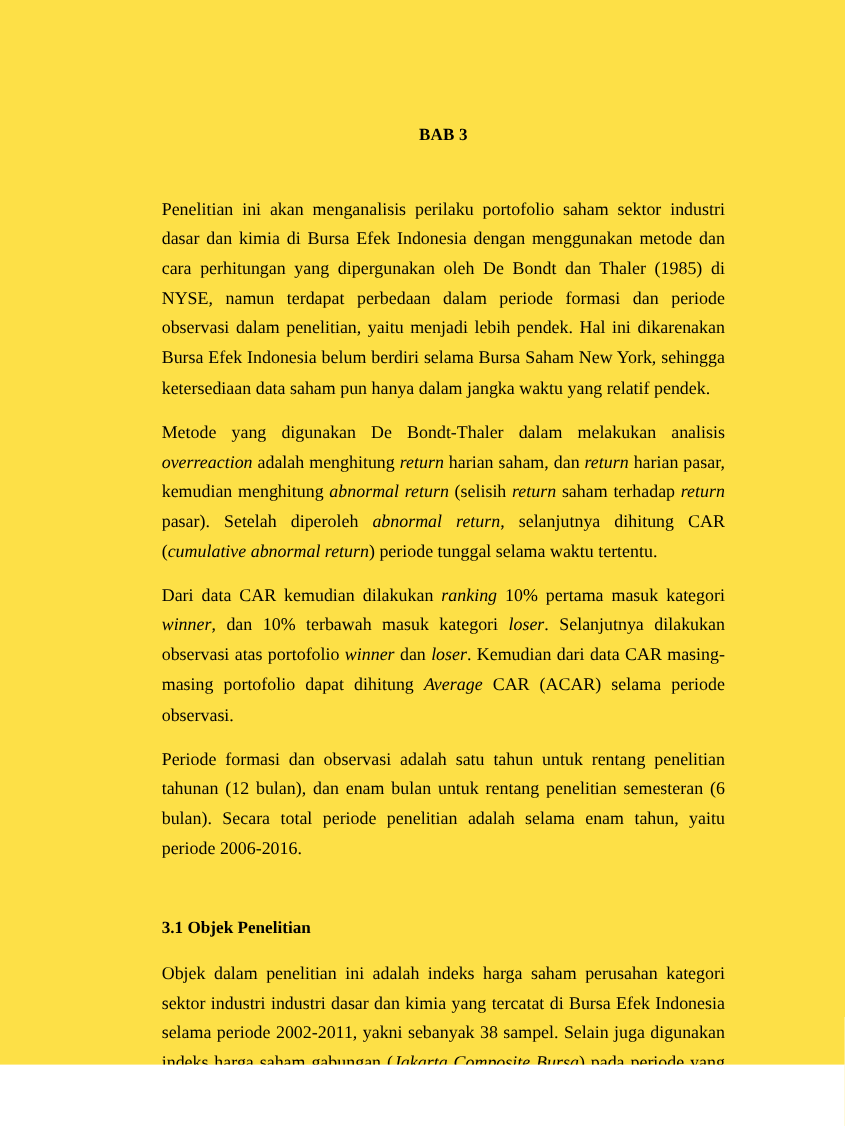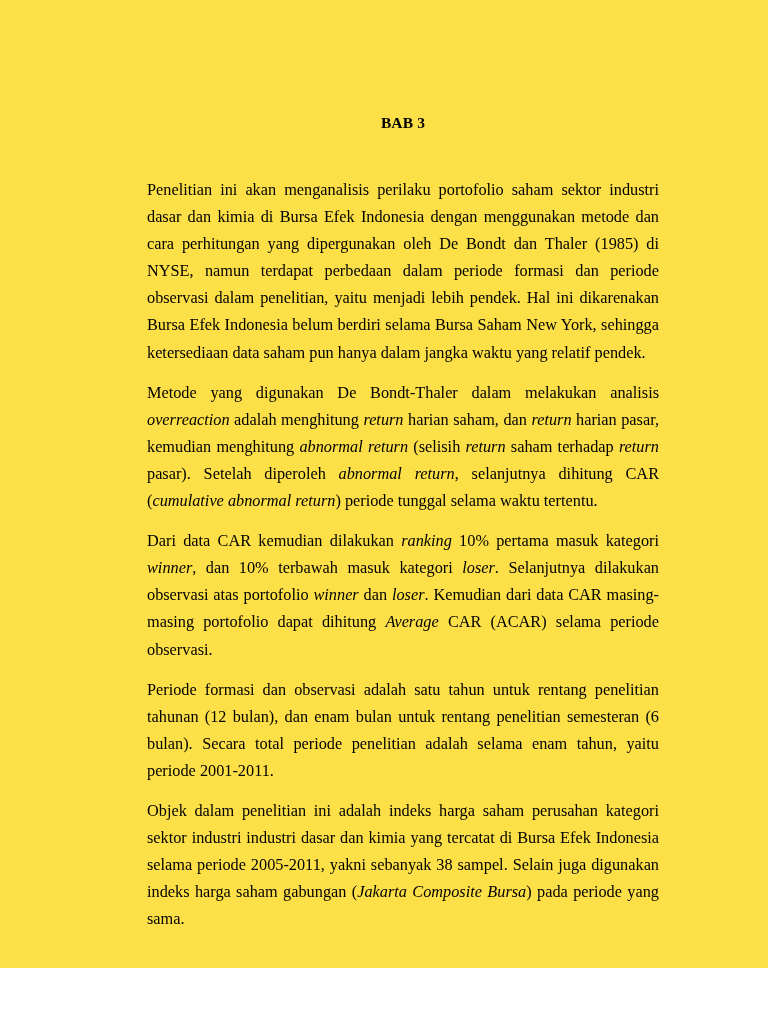--- a/index.html
+++ b/index.html
@@ -109,21 +109,22 @@
 
     <div class="chapter-label">BAB 3</div>
 
 
     <p class="body-text first-para"><span>Penelitian ini akan menganalisis perilaku portofolio saham sektor industri dasar dan kimia di Bursa Efek Indonesia dengan menggunakan metode dan cara perhitungan yang dipergunakan oleh De Bondt dan Thaler (1985) di NYSE, namun terdapat perbedaan dalam periode formasi dan periode observasi dalam penelitian, yaitu menjadi lebih pendek. Hal ini dikarenakan Bursa Efek Indonesia belum berdiri selama Bursa Saham New York, sehingga ketersediaan data saham pun hanya dalam jangka waktu yang relatif pendek.</span></p>
 
     <p class="body-text"><span>Metode yang digunakan De Bondt-Thaler dalam melakukan analisis </span><i>overreaction</i><span> adalah menghitung </span><i>return</i><span> harian saham, dan </span><i>return</i><span> harian pasar, kemudian menghitung </span><i>abnormal return</i><span> (selisih </span><i>return</i><span> saham terhadap </span><i>return</i><span> pasar). Setelah diperoleh </span><i>abnormal return</i><span>, selanjutnya dihitung CAR (</span><i>cumulative abnormal return</i><span>) periode tunggal selama waktu tertentu.</span></p>
 
     <p class="body-text"><span>Dari data CAR kemudian dilakukan </span><i>ranking</i><span> 10% pertama masuk kategori </span><i>winner</i><span>, dan 10% terbawah masuk kategori </span><i>loser</i><span>. Selanjutnya dilakukan observasi atas portofolio </span><i>winner</i><span> dan </span><i>loser</i><span>. Kemudian dari data CAR masing-masing portofolio dapat dihitung </span><i>Average</i><span> CAR (ACAR) selama periode observasi.</span></p>
 
-    <p class="body-text"><span>Periode formasi dan observasi adalah satu tahun untuk rentang penelitian tahunan (12 bulan), dan enam bulan untuk rentang penelitian semesteran (6 bulan). Secara total periode penelitian adalah selama enam tahun, yaitu periode 2001-2011.</span></p>
+    <p class="body-text"><span>Periode formasi dan observasi adalah satu tahun untuk rentang penelitian tahunan (12 bulan), dan enam bulan untuk rentang penelitian semesteran (6 bulan). Secara total periode penelitian adalah selama enam tahun, yaitu periode 2006-2016.</span></p>
 
+    <div class="section-heading">3.1 Objek Penelitian</div>
 
-    <p class="body-text"><span>Objek dalam penelitian ini adalah indeks harga saham perusahan kategori sektor industri industri dasar dan kimia yang tercatat di Bursa Efek Indonesia selama periode 2005-2011, yakni sebanyak 38 sampel. Selain juga digunakan indeks harga saham gabungan (</span><i>Jakarta Composite Bursa</i><span>) pada periode yang sama.</span></p>
+    <p class="body-text"><span>Objek dalam penelitian ini adalah indeks harga saham perusahan kategori sektor industri industri dasar dan kimia yang tercatat di Bursa Efek Indonesia selama periode 2002-2011, yakni sebanyak 38 sampel. Selain juga digunakan indeks harga saham gabungan (</span><i>Jakarta Composite Bursa</i><span>) pada periode yang sama.</span></p>
 
   </div>
 
 
 </div>
 
 </body></html>

